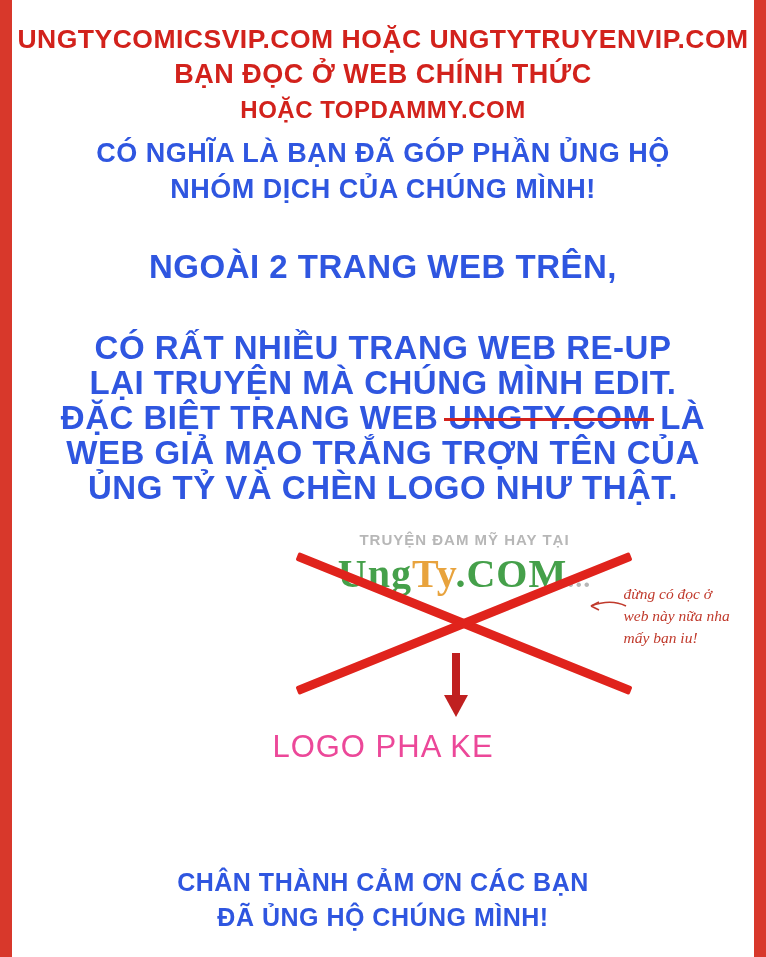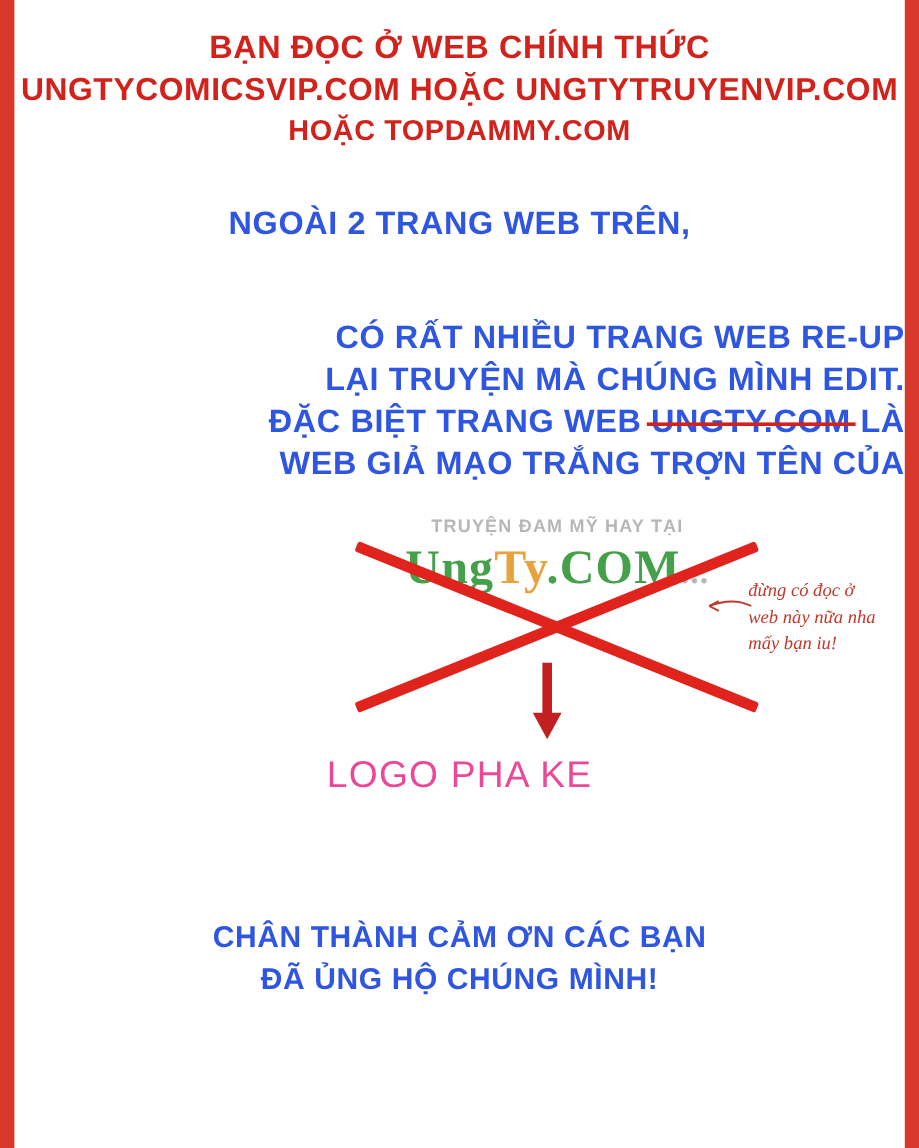--- a/index.html
+++ b/index.html
@@ -63,26 +63,26 @@
     font-weight: bold;
     font-size: 27px;
     line-height: 36px;
     text-transform: uppercase;
   }
 
   
   .para {
     color: #2f56e0;
     font-weight: bold;
-    font-size: 27px;
+    font-size: 33px;
     line-height: 35px;
     text-transform: uppercase;
   }
   .para.p1 { margin-top: 42px; }
-  .para.p2 { margin-top: 60px; text-align: right; }
+  .para.p2 { margin-top: 46px; }
 
   .strike-wrap {
     position: relative;
     display: inline-block;
   }
   .strike-wrap .strike-line {
     position: absolute;
     left: -4px;
     right: -4px;
     top: 52%;
@@ -194,39 +194,42 @@
 </style>
 </head>
 <body>
 
 <div class="side-bar left"></div>
 <div class="side-bar right"></div>
 
 <div class="page">
 
   <div class="block header">
+    <span class="ln l2">UNGTYCOMICSVIP.COM HOẶC UNGTYTRUYENVIP.COM</span>
     <span class="ln l1">BẠN ĐỌC Ở WEB CHÍNH THỨC</span>
-    <span class="ln l2">UNGTYCOMICSVIP.COM HOẶC UNGTYTRUYENVIP.COM</span>
     <span class="ln l3">HOẶC TOPDAMMY.COM</span>
   </div>
 
   <div class="block subheader">
+    <span class="ln">CÓ NGHĨA LÀ BẠN ĐÃ GÓP PHẦN ỦNG HỘ</span>
+    <span class="ln">NHÓM DỊCH CỦA CHÚNG MÌNH!</span>
   </div>
 
   <div class="block para p1">
     <span class="ln">NGOÀI 2 TRANG WEB TRÊN,</span>
   </div>
 
   <div class="block para p2">
     <span class="ln">CÓ RẤT NHIỀU TRANG WEB RE-UP</span>
     <span class="ln">LẠI TRUYỆN MÀ CHÚNG MÌNH EDIT.</span>
     <span class="ln">
       <span>ĐẶC BIỆT TRANG WEB </span><span class="strike-wrap"><span>UNGTY.COM</span><span class="strike-line"></span></span><span> LÀ</span>
     </span>
     <span class="ln">WEB GIẢ MẠO TRẮNG TRỢN TÊN CỦA</span>
+    <span class="ln">ỦNG TỶ VÀ CHÈN LOGO NHƯ THẬT.</span>
   </div>
 
   <div class="logo-area">
 
     <div class="fake-logo">
       <div class="sm">TRUYỆN ĐAM MỸ HAY TẠI</div>
       <div class="big"><span class="u">Ung</span><span class="g">Ty</span><span class="u">.COM</span><span class="dots">...</span></div>
     </div>
 
     <div class="x-line a"></div>

